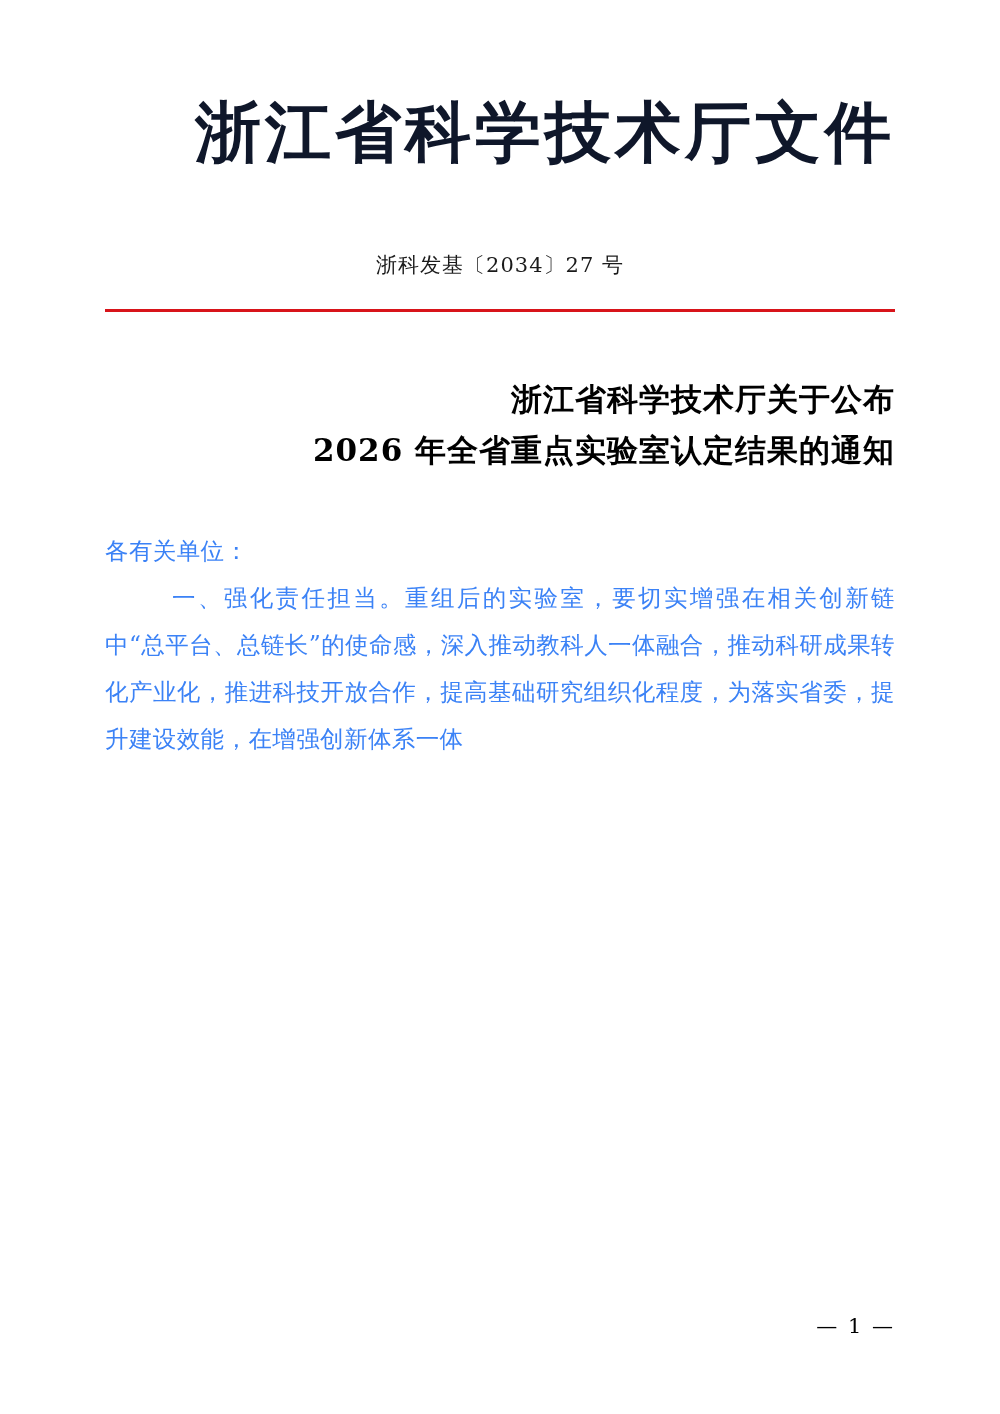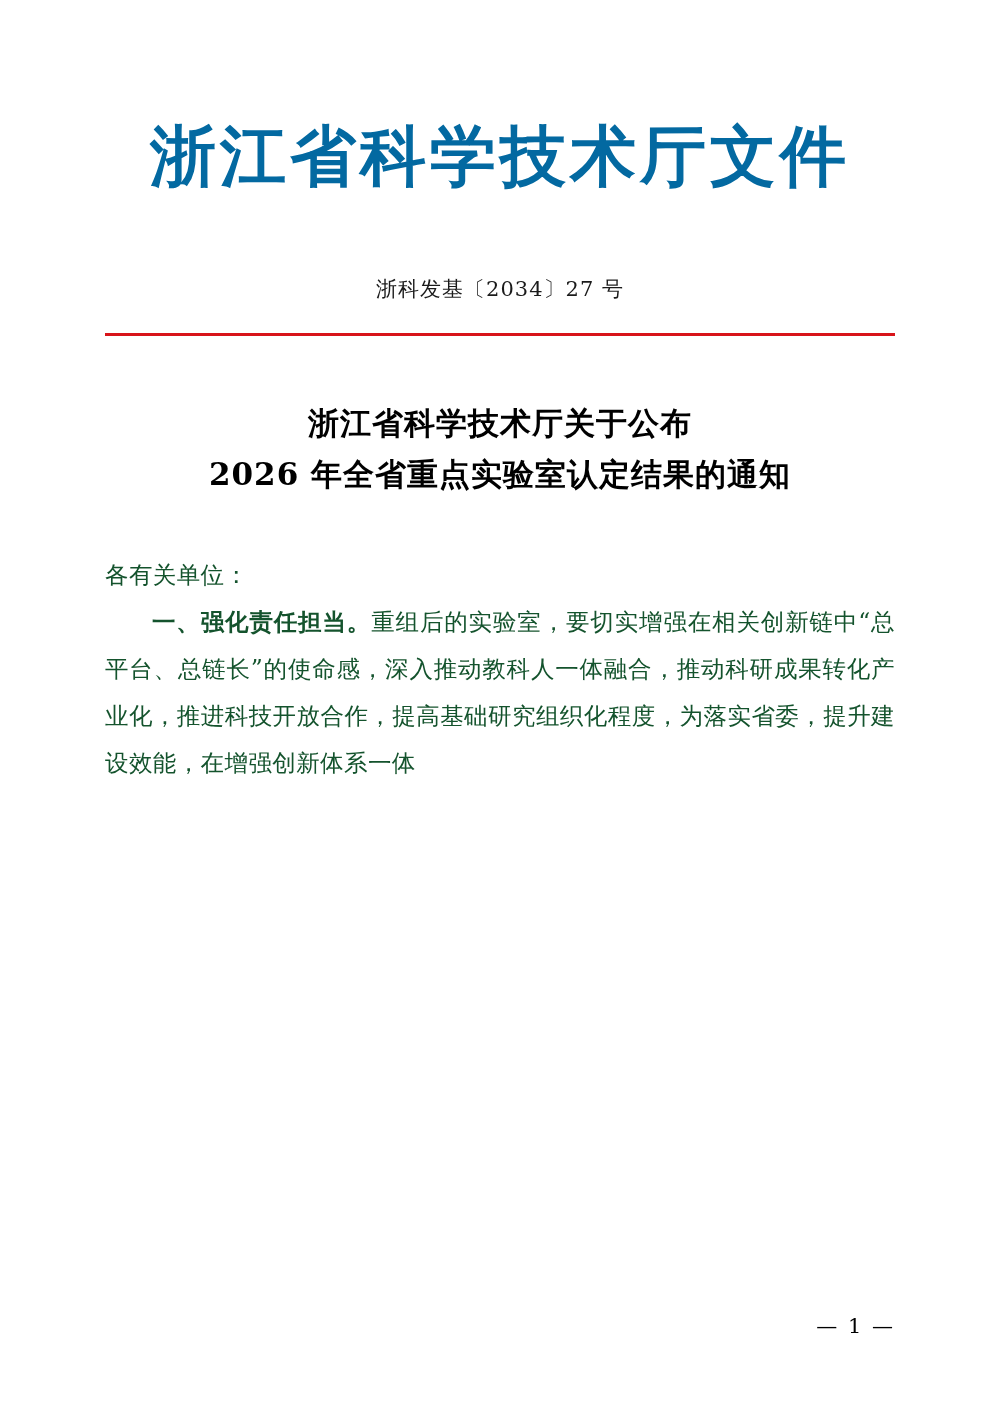--- a/index.html
+++ b/index.html
@@ -20,23 +20,23 @@
     position: absolute;
     top: 0; left: 0;
     width: 1000px;
     height: 1414px;
     box-sizing: border-box;
     padding: 0 105px;
   }
 
   
   .masthead {
-    margin-top: 120px;
-    text-align: center;
-    color: #0369a1;
+    margin-top: 96px;
+    text-align: right;
+    color: #0f172a;
     font-family: "DejaVu Serif", "Liberation Serif", serif;
     font-weight: bold;
     font-size: 66px;
     letter-spacing: 4px;
     line-height: 1.1;
     white-space: nowrap;
   }
 
   .doc-number {
     margin-top: 82px;
@@ -50,49 +50,50 @@
   .red-rule {
     margin-top: 30px;
     height: 3px;
     background: #d8141a;
     width: 100%;
   }
 
   
   .doc-title {
     margin-top: 62px;
-    text-align: center;
+    text-align: right;
     font-size: 31px;
     font-weight: bold;
     line-height: 1.65;
     letter-spacing: 1px;
     color: #000;
   }
   .doc-title .line {
     display: block;
   }
 
   
   .body-text {
     margin-top: 52px;
     font-size: 23.5px;
     line-height: 2.0;
     letter-spacing: 0.4px;
     text-align: justify;
-    color: #14532d;
+    color: #3b82f6;
   }
   .body-text p {
     margin: 0;
     text-indent: 0;
   }
   .body-text p.indent {
     text-indent: 2em;
   }
   .body-text .bold {
-    font-weight: bold;
+    font-weight: normal;
+    margin-left: 20px;
   }
 
   
   .page-number {
     position: absolute;
     bottom: 76px;
     right: 105px;
     font-size: 21px;
     letter-spacing: 2px;
     color: #000;

